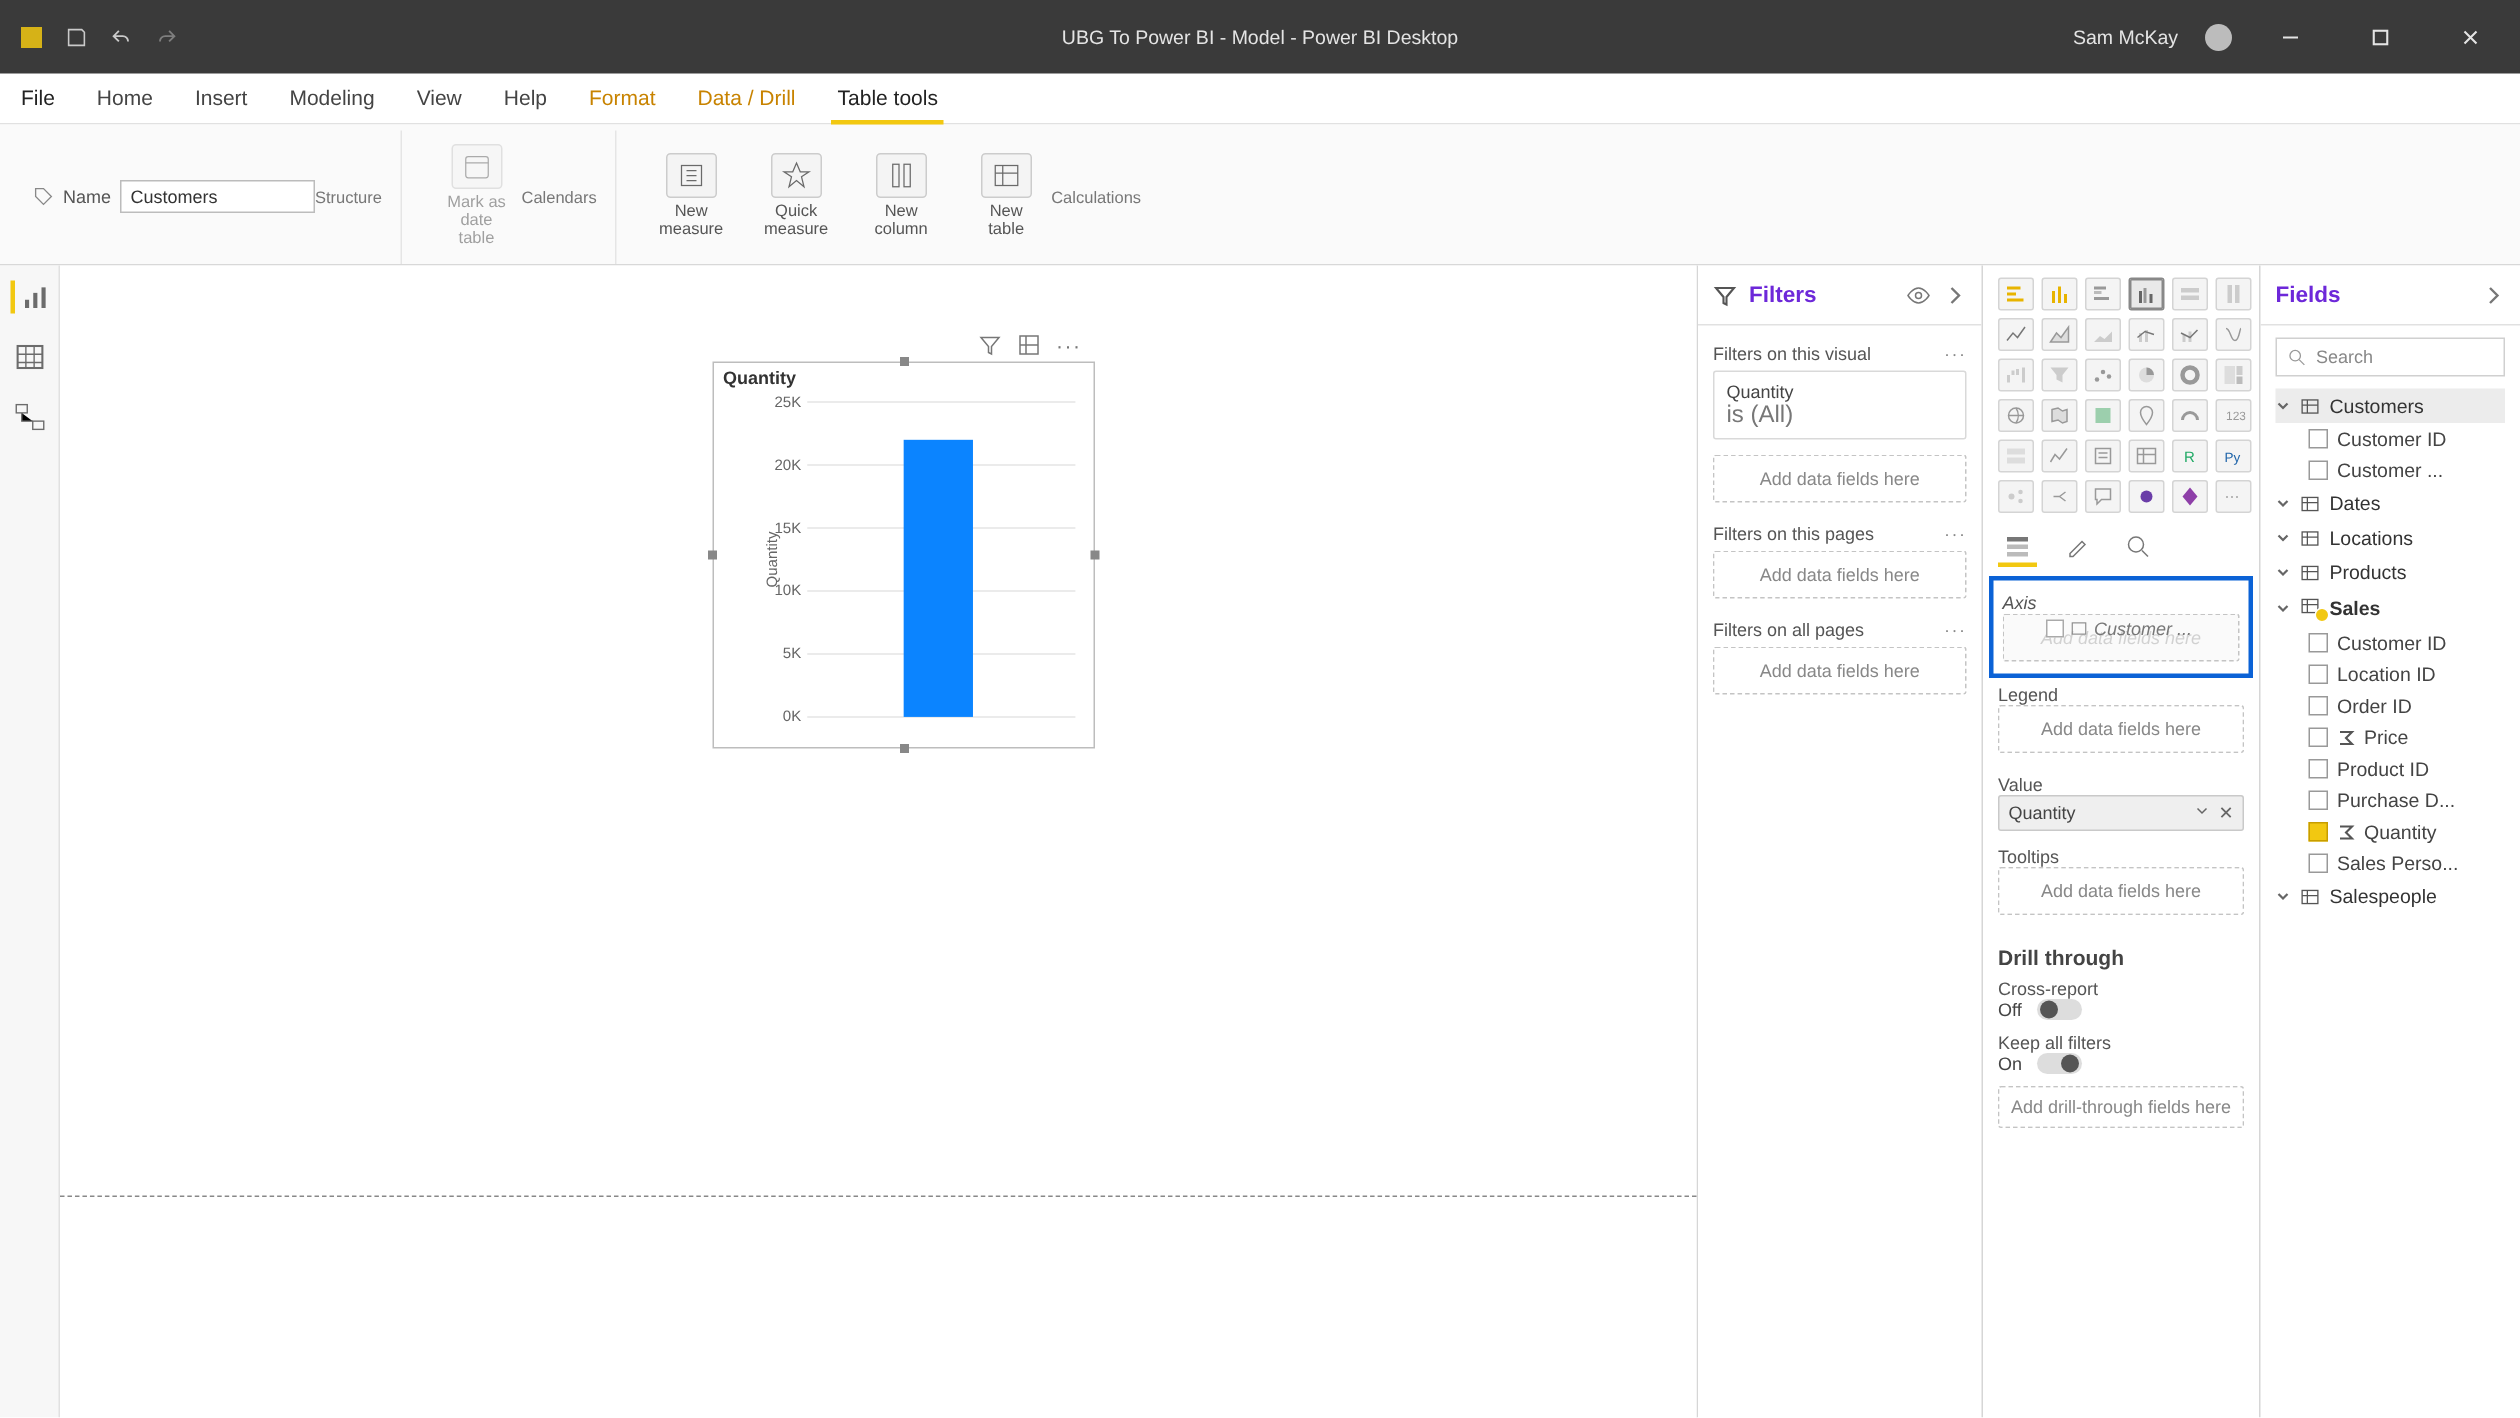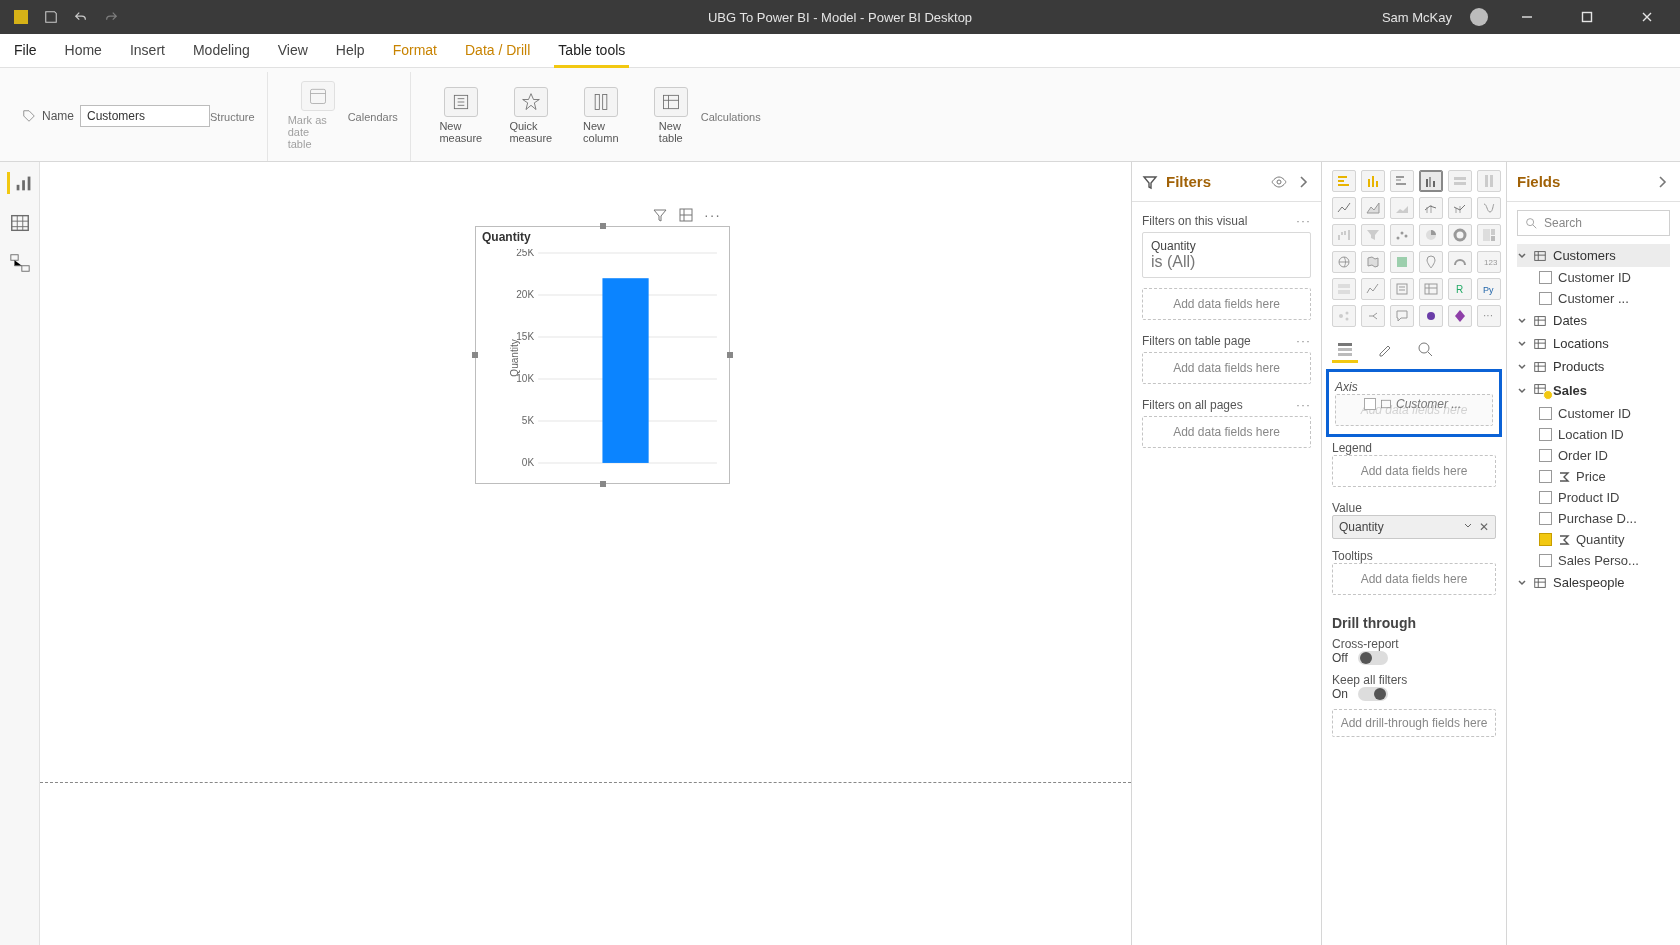--- a/index.html
+++ b/index.html
@@ -1,20 +1,20 @@
 <!DOCTYPE html>
 <html><head>
 <meta charset="utf-8">
 <style>
 * { margin: 0; padding: 0; box-sizing: border-box; font-family: "Segoe UI", Arial, sans-serif; }
 html, body { width: 1680px; height: 945px; overflow: hidden; background: #fff; }
 body { display: flex; flex-direction: column; }
 
 
-.title-bar { height: 34px; background: #3a3a3a; color: #e4e4e4; display: flex; align-items: center; font-size: 13px; justify-content: space-between; }
+.title-bar { height: 49px; background: #3a3a3a; color: #e4e4e4; display: flex; align-items: center; font-size: 13px; justify-content: space-between; }
 .title-bar .left { display: flex; align-items: center; gap: 16px; padding-left: 14px; }
 .title-bar .title { position: absolute; left: 50%; transform: translateX(-50%); }
 .title-bar .right { margin-left: auto; display: flex; align-items: center; gap: 18px; padding-right: 12px; }
 .title-bar .avatar { width: 18px; height: 18px; border-radius: 50%; background: #bcbcbc; }
 .title-icon { width: 14px; height: 14px; opacity: .85; }
 .win-btn { width: 42px; height: 36px; display:flex; align-items:center; justify-content:center; color:#e4e4e4;}
 .win-btn svg { width: 12px; height: 12px; }
 
 
 .ribbon-tabs { height: 34px; border-bottom: 1px solid #e1e1e1; display: flex; align-items: flex-end; }
@@ -26,21 +26,21 @@
 
 
 .ribbon { height: 94px; border-bottom: 1px solid #d8d8d8; display: flex; align-items: stretch; padding: 4px 10px 0 10px; gap: 8px; background:#fafafa;}
 .ribbon-group { display: flex; align-items: center; border-right: 1px solid #e5e5e5; padding: 0 12px 2px 12px; }
 .ribbon-group:last-child { border-right: none; }
 .ribbon-group-body { display: flex; align-items: flex-start; gap: 10px; flex: 1; }
 .ribbon-group-label { font-size: 11px; color: #777; padding-top: 2px; }
 .big-btn { display: flex; flex-direction: column; align-items: center; justify-content: flex-start; gap: 3px; width: 60px; }
 .big-btn .ico { width: 34px; height: 30px; background: #f4f4f4; border: 1px solid #ccc; border-radius: 3px; display:flex; align-items:center; justify-content:center;}
 .big-btn .ico svg { width: 20px; height: 20px; color:#6a6a6a; }
-.big-btn .lbl { font-size: 11px; color: #555; text-align: left; line-height: 12px; white-space: pre-line;}
+.big-btn .lbl { font-size: 11px; color: #555; text-align: center; line-height: 12px; white-space: pre-line;}
 .name-row { display: flex; align-items: center; gap: 6px; font-size: 12px; color:#555;}
 .name-input { width: 130px; height: 22px; border: 1px solid #bcbcbc; font-size: 12px; padding: 0 6px; color:#333;}
 
 
 .workspace { flex: 1; display: flex; min-height: 0; position: relative; }
 .left-rail { width: 40px; background: #f7f7f7; border-right: 1px solid #e1e1e1; display: flex; flex-direction: column; align-items: center; padding-top: 10px; gap: 18px; }
 .left-rail .rail-btn { width: 22px; height: 22px; color:#6c6c6c; }
 .left-rail .rail-btn.active { border-left:3px solid #f2c811; margin-left:-3px; padding-left:3px;}
 .left-rail svg { width: 22px; height: 22px; }
 
@@ -61,21 +61,21 @@
 .chart svg { width: 100%; height: 100%; }
 .axis-tick { font-size: 10px; fill: #666; }
 .axis-label { font-size: 10px; fill: #666; }
 
 
 .panels { display: flex; }
 .panel { border-left: 1px solid #d6d6d6; background: #fff; display:flex; flex-direction:column;}
 .panel.filters { width: 190px; }
 .panel.viz { width: 185px; }
 .panel.fields { width: 174px; }
-.panel-head { height: 40px; display: flex; align-items: center; padding: 0 10px; font-size: 15px; font-weight: 600; color: #a16207; border-bottom: 1px solid #e1e1e1; gap: 8px; }
+.panel-head { height: 40px; display: flex; align-items: center; padding: 0 10px; font-size: 15px; font-weight: 600; color: #6d28d9; border-bottom: 1px solid #e1e1e1; gap: 8px; }
 .panel-head .spacer { flex: 1; }
 .panel-head svg { width: 16px; height: 16px; color:#666;}
 .panel-body { padding: 8px 10px; overflow-y: auto; font-size: 12px; color:#444; flex:1;}
 .section-label { font-size: 12px; color: #555; margin: 4px 0; display:flex; align-items:center; justify-content:space-between;}
 .section-label .dots { color:#888; letter-spacing:1px;}
 .filter-card { border:1px solid #d9d9d9; border-radius:2px; padding:6px 8px; margin-bottom:10px; }
 .drop-well { border:1px dashed #c4c4c4; border-radius:2px; padding:8px 6px; text-align:center; color:#888; font-size:12px; margin-bottom:14px;}
 
 
 .viz-grid { display:grid; grid-template-columns: repeat(6, 24px); gap:5px; margin-bottom:6px;}
@@ -320,21 +320,21 @@
             <span>Filters on this visual</span>
             <span class="dots">···</span>
           </div>
         <div class="filter-card">
           <div>Quantity</div>
           <div style="font-size:16px;color:#777">is (All)</div>
         </div>
         <div class="drop-well">Add data fields here</div>
 
         <div class="section-label">
-            <span>Filters on table page</span>
+            <span>Filters on this pages</span>
             <span class="dots">···</span>
           </div>
         <div class="drop-well">Add data fields here</div>
 
         <div class="section-label">
             <span>Filters on all pages</span>
             <span class="dots">···</span>
           </div>
         <div class="drop-well">Add data fields here</div>
       </div>

